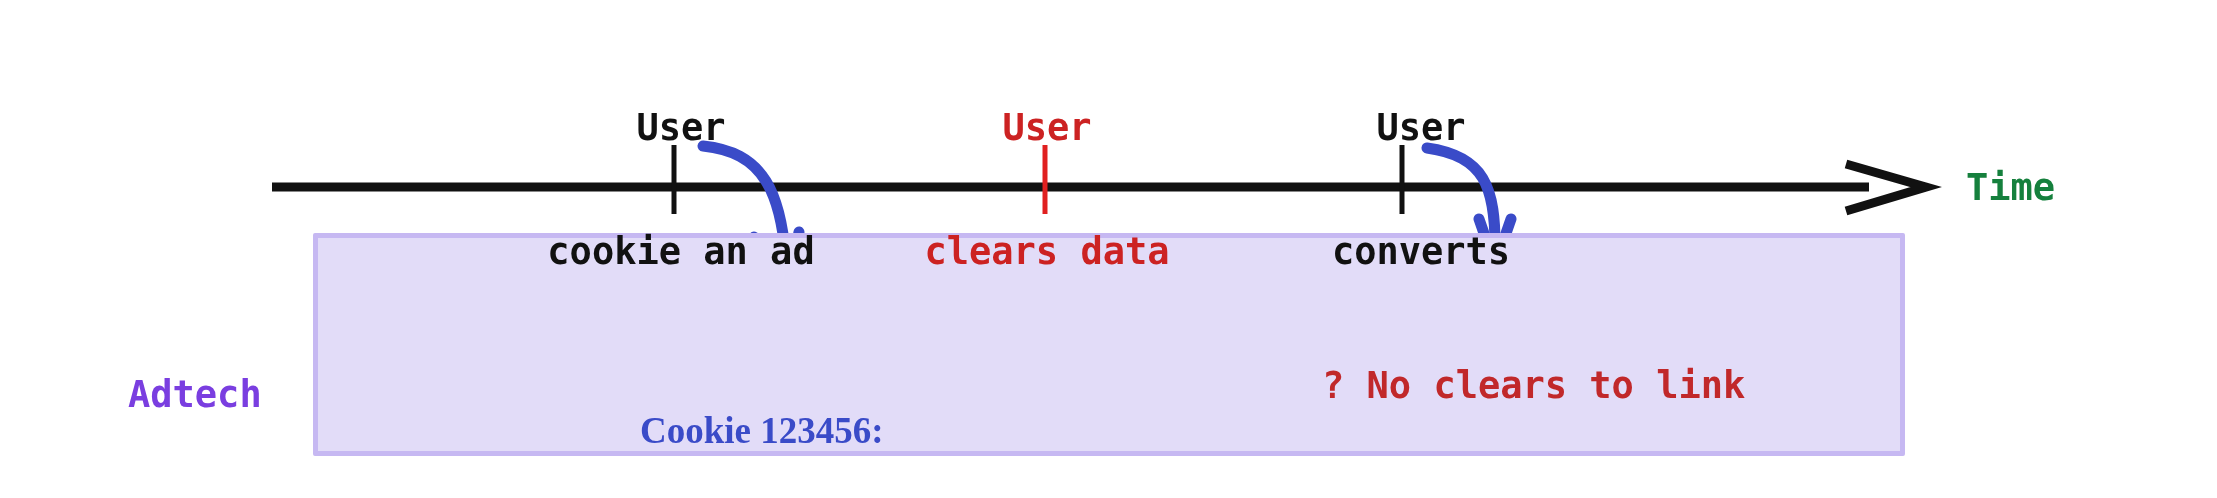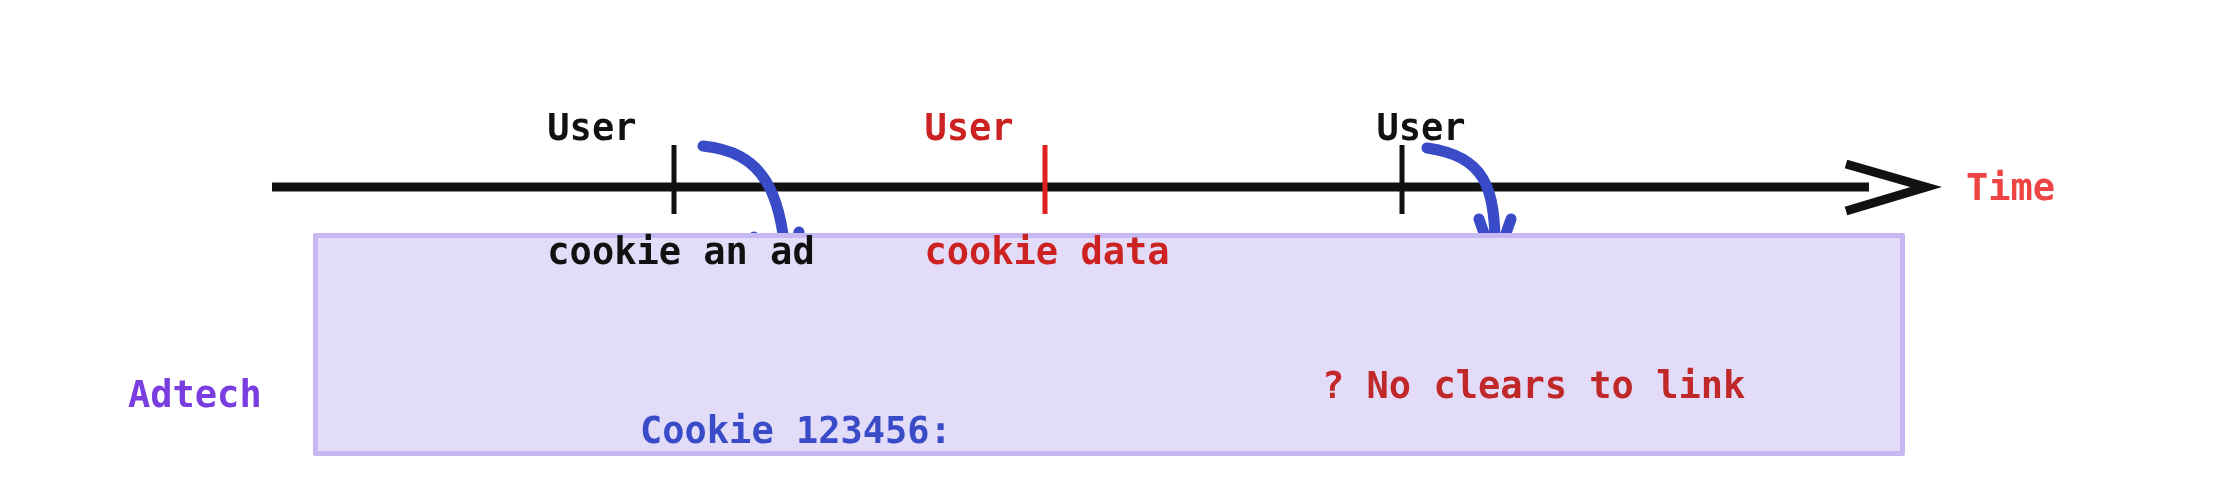--- a/index.html
+++ b/index.html
@@ -24,39 +24,39 @@
   }
   .txt {
     position: absolute;
     white-space: pre;
     line-height: 1.12;
     letter-spacing: 0px;
   }
 
   
   .event-label {
-    text-align: left;
+    text-align: center;
     font-size: 37px;
     font-weight: 700;
     transform: translateX(-50%);
   }
   .event-label .l1 { display: block; }
   .event-label .l2 { display: block; }
 
   #label-click   { left: 681px; top: 24px;  color: #111111; }
   #label-clear   { left: 1047px; top: 24px; color: #CC2222; }
   #label-convert { left: 1421px; top: 24px; color: #111111; }
 
   
   #axis-name {
     left: 1966px;
     top: 167px;
     font-size: 37px;
     font-weight: 700;
-    color: #ef4444;
+    color: #15803d;
   }
 
   
   #server-label {
     left: 128px;
     top: 282px;
     font-size: 37px;
     font-weight: 700;
     color: #7A3EE0;
     line-height: 1.22;
@@ -78,21 +78,21 @@
 
   
   #log-blue {
     left: 640px;
     top: 318px;
     font-size: 37px;
     color: #3A4BC8;
     font-weight: 700;
     line-height: 1.22;
   }
-  #log-blue .line { display: block; }
+  #log-blue .line { display: block; font-family: Liberation Serif, serif; }
 
   #log-red {
     left: 1322px;
     top: 273px;
     font-size: 37px;
     color: #C1282A;
     font-weight: 700;
     line-height: 1.22;
   }
   #log-red .line { display: block; }
@@ -126,25 +126,26 @@
     
   </div>
 
   <div class="txt event-label" id="label-click">
     <span class="l1">User</span>
     <span class="l2">cookie an ad</span>
   </div>
 
   <div class="txt event-label" id="label-clear">
     <span class="l1">User</span>
-    <span class="l2">cookie data</span>
+    <span class="l2">clears data</span>
   </div>
 
   <div class="txt event-label" id="label-convert">
     <span class="l1">User</span>
+    <span class="l2">converts</span>
   </div>
 
   <div class="txt" id="axis-name">Time</div>
 
   <div class="txt" id="log-blue">
     <span class="line">Cookie 123456:</span>
     
   </div>
 
   <div class="txt" id="log-red">

